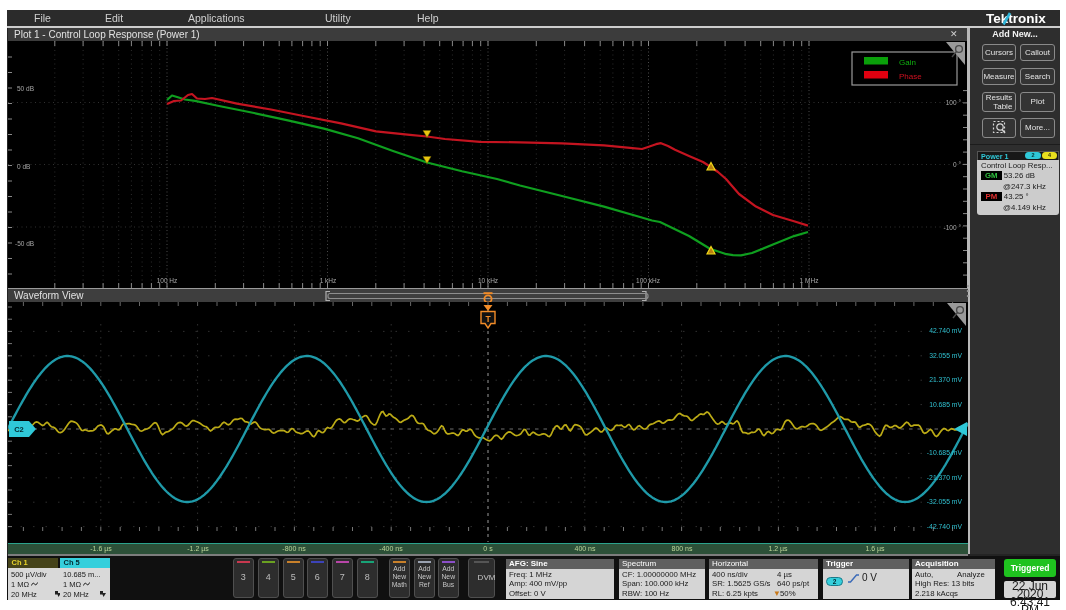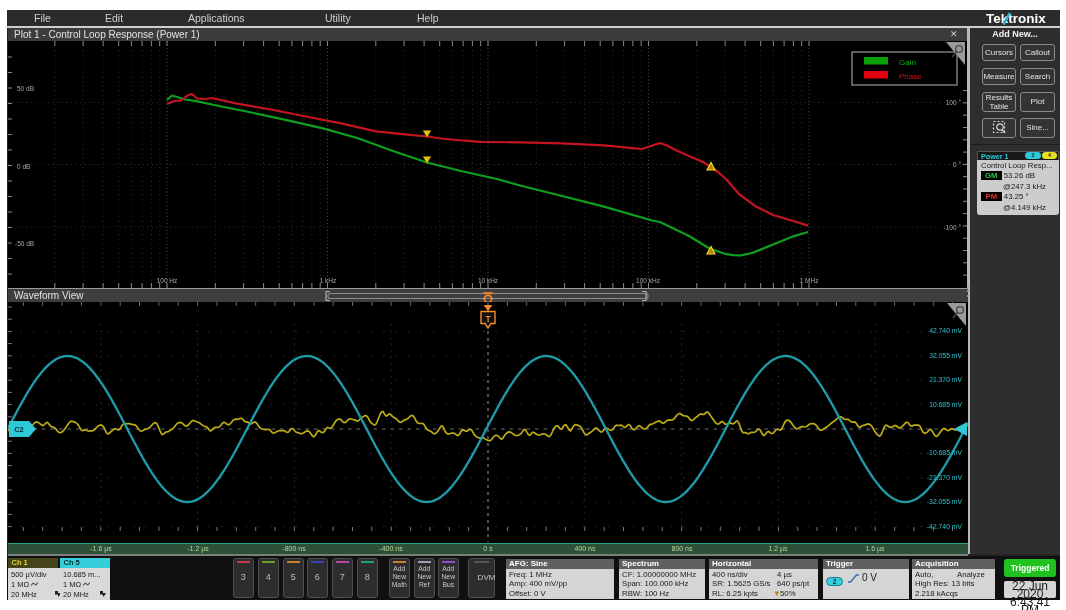--- a/index.html
+++ b/index.html
@@ -406,30 +406,30 @@
 
 <div class="abs" style="left:8px;top:554px;width:960px;height:1.5px;background:#7d7d7d"></div>
 <div class="abs" style="left:7px;top:556px;width:1053px;height:44px;background:#101010"></div>
 
 <div class="abs" style="left:970px;top:28px;width:90px;height:526px;background:#2e2e2e"></div>
 <div class="abs" style="left:970px;top:29px;width:90px;text-align:center;font-size:9px;font-weight:bold;color:#f2f2f2">Add New...</div>
 <div class="abs" style="left:982px;top:43.5px;width:34px;height:17px;background:#343434;border:1px solid #8a8a8a;border-radius:3px;color:#e4e4e4;display:flex;align-items:center;justify-content:center;text-align:center;font-size:8px;line-height:9px">Cursors</div>
 <div class="abs" style="left:1020px;top:43.5px;width:35px;height:17px;background:#343434;border:1px solid #8a8a8a;border-radius:3px;color:#e4e4e4;display:flex;align-items:center;justify-content:center;text-align:left;font-size:8px">Callout</div>
 <div class="abs" style="left:982px;top:67.5px;width:34px;height:17px;background:#343434;border:1px solid #8a8a8a;border-radius:3px;color:#e4e4e4;display:flex;align-items:center;justify-content:center;text-align:center;font-size:8px;line-height:9px">Measure</div>
 <div class="abs" style="left:1020px;top:67.5px;width:35px;height:17px;background:#343434;border:1px solid #8a8a8a;border-radius:3px;color:#e4e4e4;display:flex;align-items:center;justify-content:center;text-align:center;font-size:8px">Search</div>
-<div class="abs" style="left:982px;top:91.5px;width:34px;height:20.5px;background:#343434;border:1px solid #8a8a8a;border-radius:3px;color:#e4e4e4;display:flex;align-items:center;justify-content:center;text-align:center;font-size:8px;line-height:9px">Results<br>Table</div>
+<div class="abs" style="left:982px;top:91.5px;width:34px;height:20.5px;background:#343434;border:1px solid #8a8a8a;border-radius:3px;color:#e4e4e4;display:flex;align-items:center;justify-content:center;text-align:right;font-size:8px;line-height:9px">Results<br>Table</div>
 <div class="abs" style="left:1020px;top:91.5px;width:35px;height:20.5px;background:#343434;border:1px solid #8a8a8a;border-radius:3px;color:#e4e4e4;display:flex;align-items:center;justify-content:center;text-align:center;font-size:8px">Plot</div>
 <div class="abs" style="left:982px;top:117.5px;width:34px;height:20.5px;background:#343434;border:1px solid #8a8a8a;border-radius:3px;color:#e4e4e4;display:flex;align-items:center;justify-content:center;text-align:center;font-size:8px;line-height:9px">
     <svg width="15" height="15">
       <rect x="1.5" y="1.5" width="11" height="11" fill="none" stroke="#d8d8d8" stroke-width="1.2" stroke-dasharray="2 2"></rect>
       <circle cx="8" cy="7" r="3.2" fill="none" stroke="#d8d8d8" stroke-width="1.2"></circle>
       <line x1="10" y1="9.5" x2="13" y2="13" stroke="#d8d8d8" stroke-width="1.4"></line>
     </svg>
   </div>
-<div class="abs" style="left:1020px;top:117.5px;width:35px;height:20.5px;background:#343434;border:1px solid #8a8a8a;border-radius:3px;color:#e4e4e4;display:flex;align-items:center;justify-content:center;text-align:center;font-size:8px">Sine...</div>
+<div class="abs" style="left:1020px;top:117.5px;width:35px;height:20.5px;background:#343434;border:1px solid #8a8a8a;border-radius:3px;color:#e4e4e4;display:flex;align-items:center;justify-content:center;text-align:center;font-size:8px">More...</div>
 <div class="abs" style="left:970px;top:143.5px;width:90px;height:1px;background:#1c1c1c"></div>
 <div class="abs" style="left:977px;top:150.5px;width:82px;height:9.5px;background:#181818;border:1px solid #555;border-bottom:none"></div>
 <div class="abs" style="left:981px;top:151.5px;font-size:7.2px;font-weight:bold;color:#2fc8d8">Power 1</div>
 <div class="abs" style="left:1025px;top:152px;width:16px;height:7px;background:#2fc8d8;border-radius:3.5px;font-size:5.5px;color:#033;text-align:center;line-height:7px;font-weight:bold">2</div>
 <div class="abs" style="left:1042px;top:152px;width:15px;height:7px;background:#e8df1e;border-radius:3.5px;font-size:5.5px;color:#330;text-align:center;line-height:7px;font-weight:bold">4</div>
 <div class="abs" style="left:977px;top:160px;width:82px;height:55px;background:#ccc;border-radius:0 0 3px 3px;font-size:7.8px;color:#1a1a1a;padding:0.5px 0 0 4px;line-height:10.6px">Control Loop Resp...<br><span style="background:#000;color:#2fbf3f;font-weight:bold;padding:0 4px">GM</span> 53.26 dB<br><span style="margin-left:22px">@247.3 kHz</span><br><span style="background:#000;color:#e03030;font-weight:bold;padding:0 4.5px">PM</span> 43.25 °<br><span style="margin-left:22px">@4.149 kHz</span></div>
 
 <div class="abs" style="left:8px;top:558px;width:49.5px;height:10px;background:#45431a;color:#e8d42a;font-size:7.5px;font-weight:bold;padding-left:3.5px;line-height:10px">Ch 1</div>
 <div class="abs" style="left:8px;top:568px;width:57px;height:31.5px;background:#d9d9d9;font-size:7.5px;color:#1a1a1a;padding:1.5px 0 0 3px;line-height:10px">500 µV/div<br>1 MΩ <svg width="7" height="6">
       <path d="M0.5 4.5 Q2 0.5 3.5 3 Q5 5.5 6.5 1.5" fill="none" stroke="#222" stroke-width="1"></path>
@@ -467,23 +467,23 @@
 <div class="abs" style="left:418px;top:560.5px;width:13px;height:2.5px;background:#9aa2b0"></div>
 <div class="abs" style="left:414px;top:565px;width:20.5px;text-align:center;font-size:6.8px;line-height:8.2px;color:#c6c6c6">Add<br>New<br>Ref</div>
 <div class="abs" style="left:438px;top:558px;width:20.5px;height:40px;background:#2d2d2d;border:1px solid #4f4f4f;border-radius:3px"></div>
 <div class="abs" style="left:442px;top:560.5px;width:13px;height:2.5px;background:#8b4fc8"></div>
 <div class="abs" style="left:438px;top:565px;width:20.5px;text-align:center;font-size:6.8px;line-height:8.2px;color:#c6c6c6">Add<br>New<br>Bus</div>
 <div class="abs" style="left:468px;top:558px;width:27px;height:40px;background:#2d2d2d;border:1px solid #4f4f4f;border-radius:3px"></div>
 <div class="abs" style="left:474px;top:560.5px;width:15px;height:2.5px;background:#555"></div>
 <div class="abs" style="left:468px;top:573px;width:37px;text-align:center;font-size:8px;color:#c6c6c6">DVM</div>
 <div class="abs" style="left:506px;top:559px;width:108px;height:28px;background:#5f5f5f;color:#fff;font-size:8px;font-weight:bold;padding-left:3px;line-height:10px">AFG: Sine</div>
 <div class="abs" style="left:506px;top:569px;width:108px;height:29.5px;background:#d5d5d5;font-size:7.8px;color:#1a1a1a;padding:0.5px 0 0 3px;line-height:9.6px">Freq: 1 MHz<br>Amp: 400 mV/pp<br>Offset: 0 V</div>
-<div class="abs" style="left:619px;top:559px;width:86px;height:10px;background:#5f5f5f;color:#fff;font-size:8px;font-weight:bold;padding-left:3px;line-height:10px">Spectrum</div>
+<div class="abs" style="left:619px;top:559px;width:86px;height:10px;background:#5f5f5f;color:#fff;font-size:8px;font-weight:normal;padding-left:3px;line-height:10px">Spectrum</div>
 <div class="abs" style="left:619px;top:569px;width:86px;height:29.5px;background:#d5d5d5;font-size:7.8px;color:#1a1a1a;padding:0.5px 0 0 3px;line-height:9.6px">CF: 1.00000000 MHz<br>Span: 100.000 kHz<br>RBW: 100 Hz</div>
-<div class="abs" style="left:709px;top:559px;width:109px;height:10px;background:#5f5f5f;color:#fff;font-size:8px;font-weight:bold;padding-left:3px;line-height:10px">Horizontal</div>
+<div class="abs" style="left:709px;top:559px;width:109px;height:10px;background:#5f5f5f;color:#fff;font-size:8px;font-weight:normal;padding-left:3px;line-height:10px">Horizontal</div>
 <div class="abs" style="left:709px;top:569px;width:109px;height:29.5px;background:#d5d5d5;font-size:7.8px;color:#1a1a1a;padding:0.5px 0 0 3px;line-height:9.6px"><span>400 ns/div</span><span style="position:absolute;left:68px">4 µs</span><br><span>SR: 1.5625 GS/s</span><span style="position:absolute;left:68px">640 ps/pt</span><br><span>RL: 6.25 kpts</span><span style="position:absolute;left:64px;color:#c87818">▼</span><span style="position:absolute;left:71px">50%</span></div>
 <div class="abs" style="left:823px;top:559px;width:86px;height:10px;background:#5f5f5f;color:#fff;font-size:8px;font-weight:bold;padding-left:3px;line-height:10px">Trigger</div>
 <div class="abs" style="left:823px;top:569px;width:86px;height:29.5px;background:#d5d5d5;font-size:7.8px;color:#1a1a1a;padding:0.5px 0 0 3px;line-height:9.6px"><span style="display:inline-block;margin-top:4px;width:17px;height:9px;background:#35cfdc;border:1px solid #1a7a8a;border-radius:4.5px;color:#00282e;font-size:6.5px;text-align:center;line-height:8px;font-weight:bold">2</span><svg width="13" height="11" style="margin:3px 2px 0 4px">
       <path d="M1 9 h2.5 L9.5 2 h2.5" fill="none" stroke="#3a6ab8" stroke-width="1.4"></path>
       <path d="M4.2 6.2 l3-3.4 M5.2 7.2 l3-3.4" stroke="#3a6ab8" stroke-width="0"></path>
     </svg><span style="font-size:10px;position:relative;top:-3px">0 V</span></div>
 <div class="abs" style="left:912px;top:559px;width:83px;height:10px;background:#5f5f5f;color:#fff;font-size:8px;font-weight:bold;padding-left:3px;line-height:10px">Acquisition</div>
 <div class="abs" style="left:912px;top:569px;width:83px;height:29.5px;background:#d5d5d5;font-size:7.8px;color:#1a1a1a;padding:0.5px 0 0 3px;line-height:9.6px"><span>Auto,</span><span style="position:absolute;left:45px">Analyze</span><br>High Res: 13 bits<br>2.218 kAcqs</div>
 <div class="abs" style="left:1004px;top:559px;width:52px;height:18px;background:#1fc21f;border-radius:3px;color:#fff;font-weight:bold;font-size:8.5px;text-align:center;line-height:18px">Triggered</div>
 <div class="abs" style="left:1004px;top:580.5px;width:52px;height:17px;background:#d5d5d5;border-radius:2px;color:#1a1a1a;font-size:12px;text-align:center;line-height:8.3px;padding-top:1px">22 Jun 2020<br>6:43:41 PM</div>

